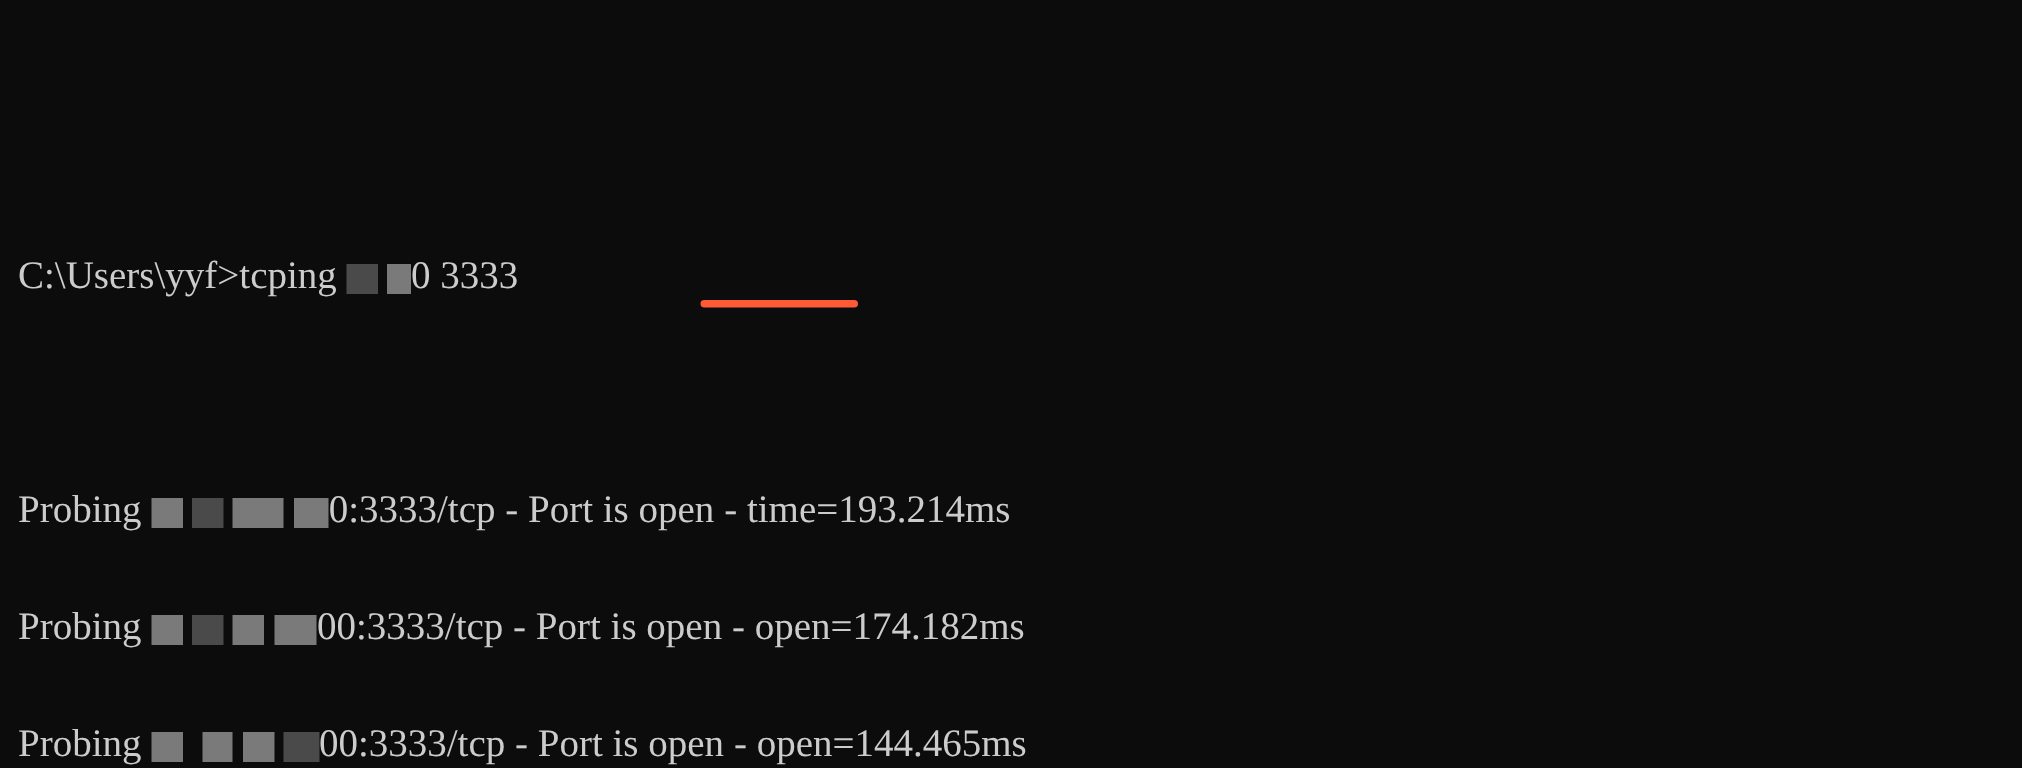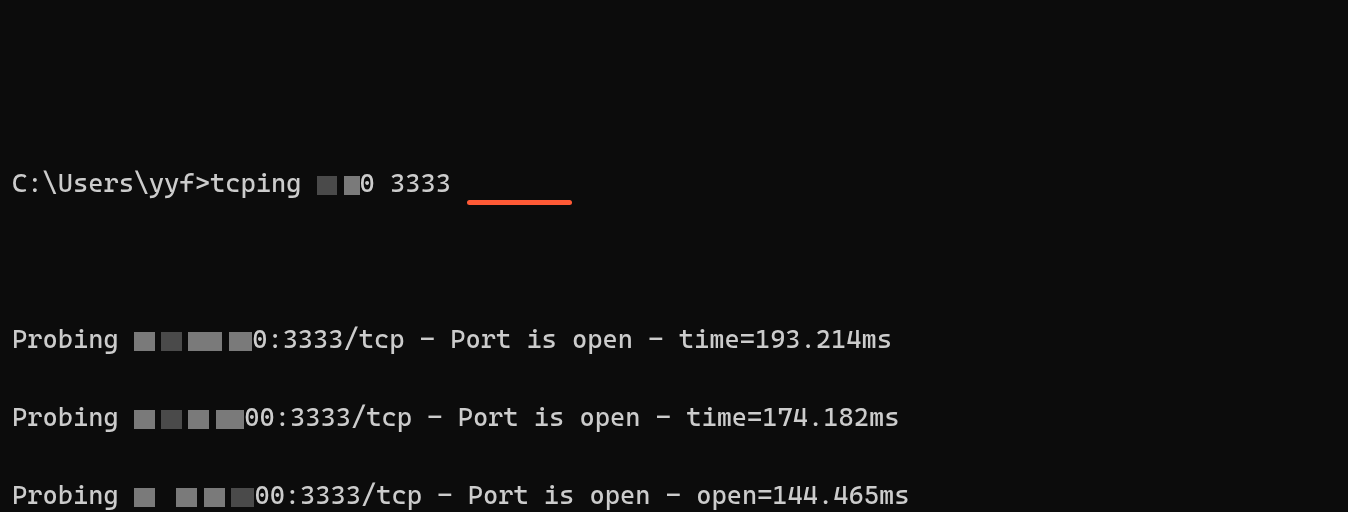--- a/index.html
+++ b/index.html
@@ -8,39 +8,39 @@
       color: #cccccc;
       font-family: 'Cascadia Code', 'Consolas', 'Courier New', monospace;
       font-size: 26px;
       line-height: 1.5;
       width: 1348px;
       height: 512px;
       padding: 8px 12px;
       white-space: pre;
       overflow: hidden;
     }
-    .line { position: relative; }
+    .line { position: relative; font-family: Liberation Serif, serif; }
     .rb { display:inline-block; background:#7a7a7a; vertical-align: middle; height:0.75em; margin-right:0.25em; }
     .rb-dim { background:#4a4a4a; }
     .underline-red {
       position: absolute;
       height: 5px;
       background: #ff5a36;
       border-radius: 3px;
     }
   </style>
 </head>
 <body>
 
 
 
 <div class="line"><span>C:\Users\yyf&gt;</span><span>tcping</span> <span class="rb rb-dim" style="width:0.8em"></span><span class="rb" style="width:0.6em;margin-right:0"></span><span>0</span> <span>3333</span><div class="underline-red" style="left:455px; top:36px; width:105px;"></div></div>
 <div class="line"> </div>
 <div class="line"><span>Probing </span><span class="rb" style="width:0.8em"></span><span class="rb rb-dim" style="width:0.8em"></span><span class="rb" style="width:1.3em"></span><span class="rb" style="width:0.9em;margin-right:0"></span><span>0</span><span>:3333/tcp</span><span> - </span><span>Port is open</span><span> - </span><span>time=193.214ms</span></div>
-<div class="line"><span>Probing </span><span class="rb" style="width:0.8em"></span><span class="rb rb-dim" style="width:0.8em"></span><span class="rb" style="width:0.8em"></span><span class="rb" style="width:1.1em;margin-right:0"></span><span>00</span><span>:3333/tcp</span><span> - </span><span>Port is open</span><span> - </span><span>time=174.182ms</span></div>
+<div class="line"><span>Probing </span><span class="rb" style="width:0.8em"></span><span class="rb rb-dim" style="width:0.8em"></span><span class="rb" style="width:0.8em"></span><span class="rb" style="width:1.1em;margin-right:0"></span><span>00</span><span>:3333/tcp</span><span> - </span><span>Port is open</span><span> - </span><span>open=174.182ms</span></div>
 <div class="line"><span>Probing </span><span class="rb" style="width:0.8em"></span> <span class="rb" style="width:0.8em"></span><span class="rb" style="width:0.8em"></span><span class="rb rb-dim" style="width:0.9em;margin-right:0"></span><span>00</span><span>:3333/tcp</span><span> - </span><span>Port is open</span><span> - </span><span>open=144.465ms</span></div>
 
 
 
 
 
 
 
 
 

